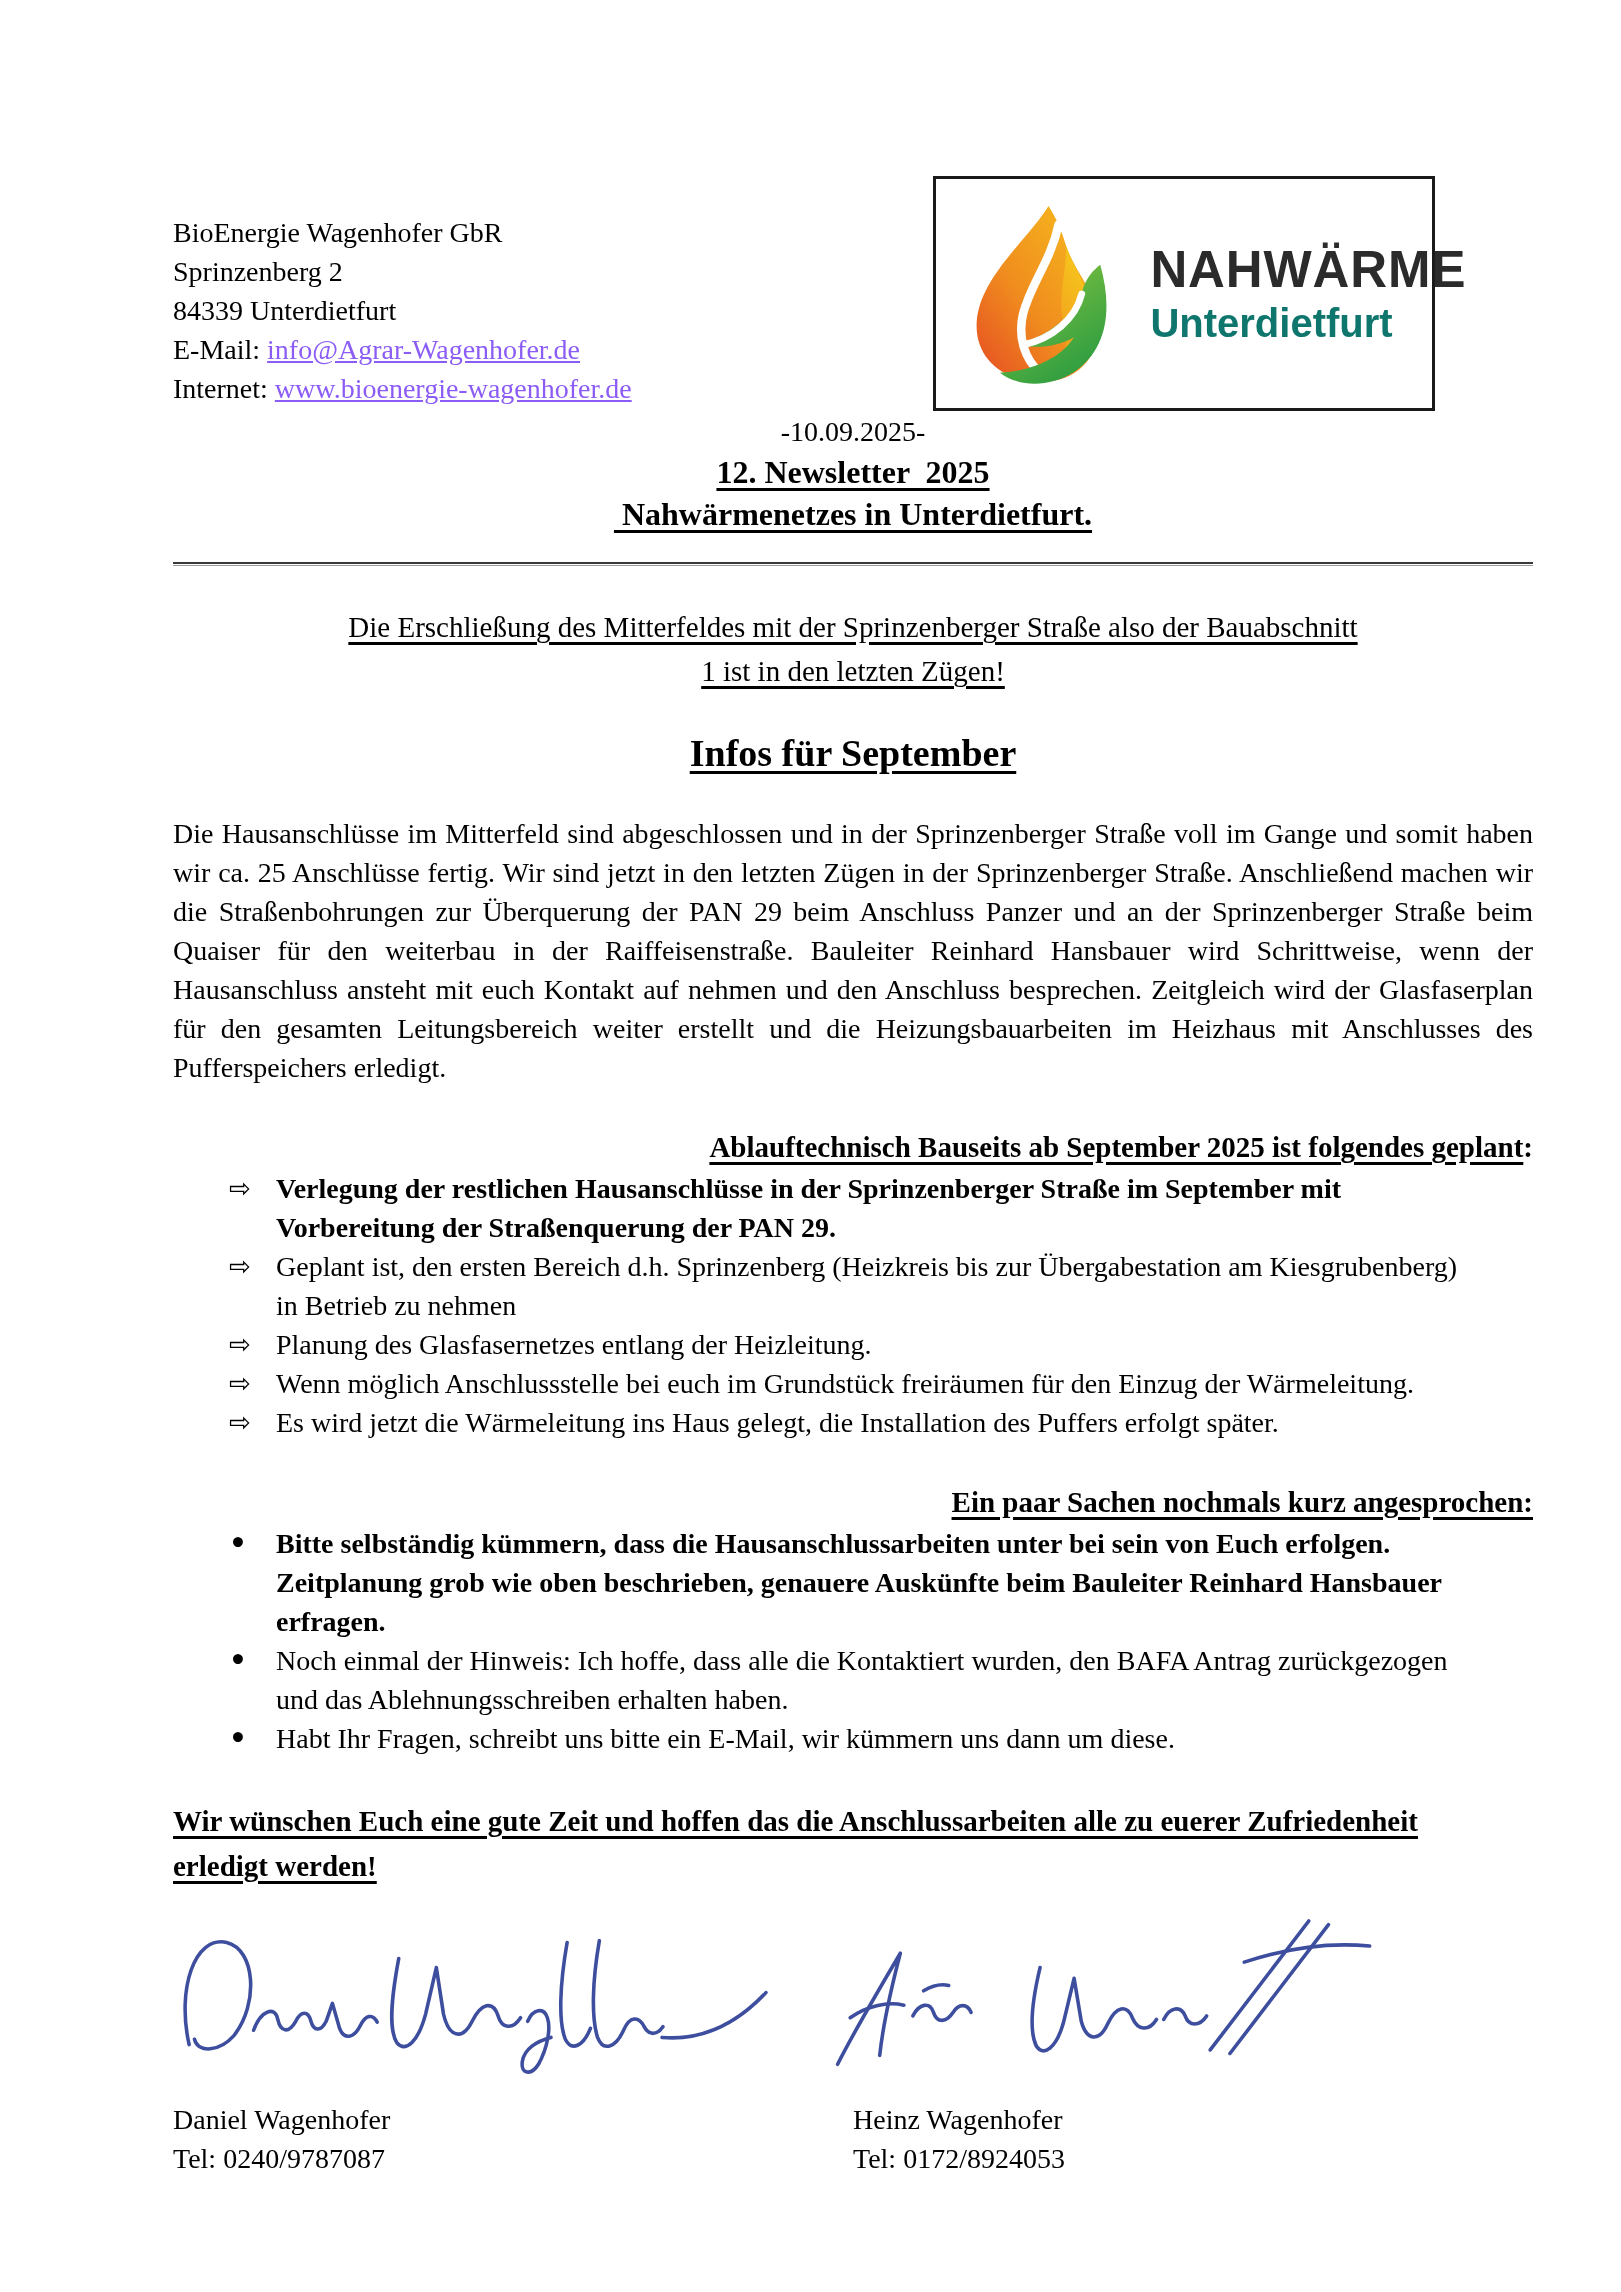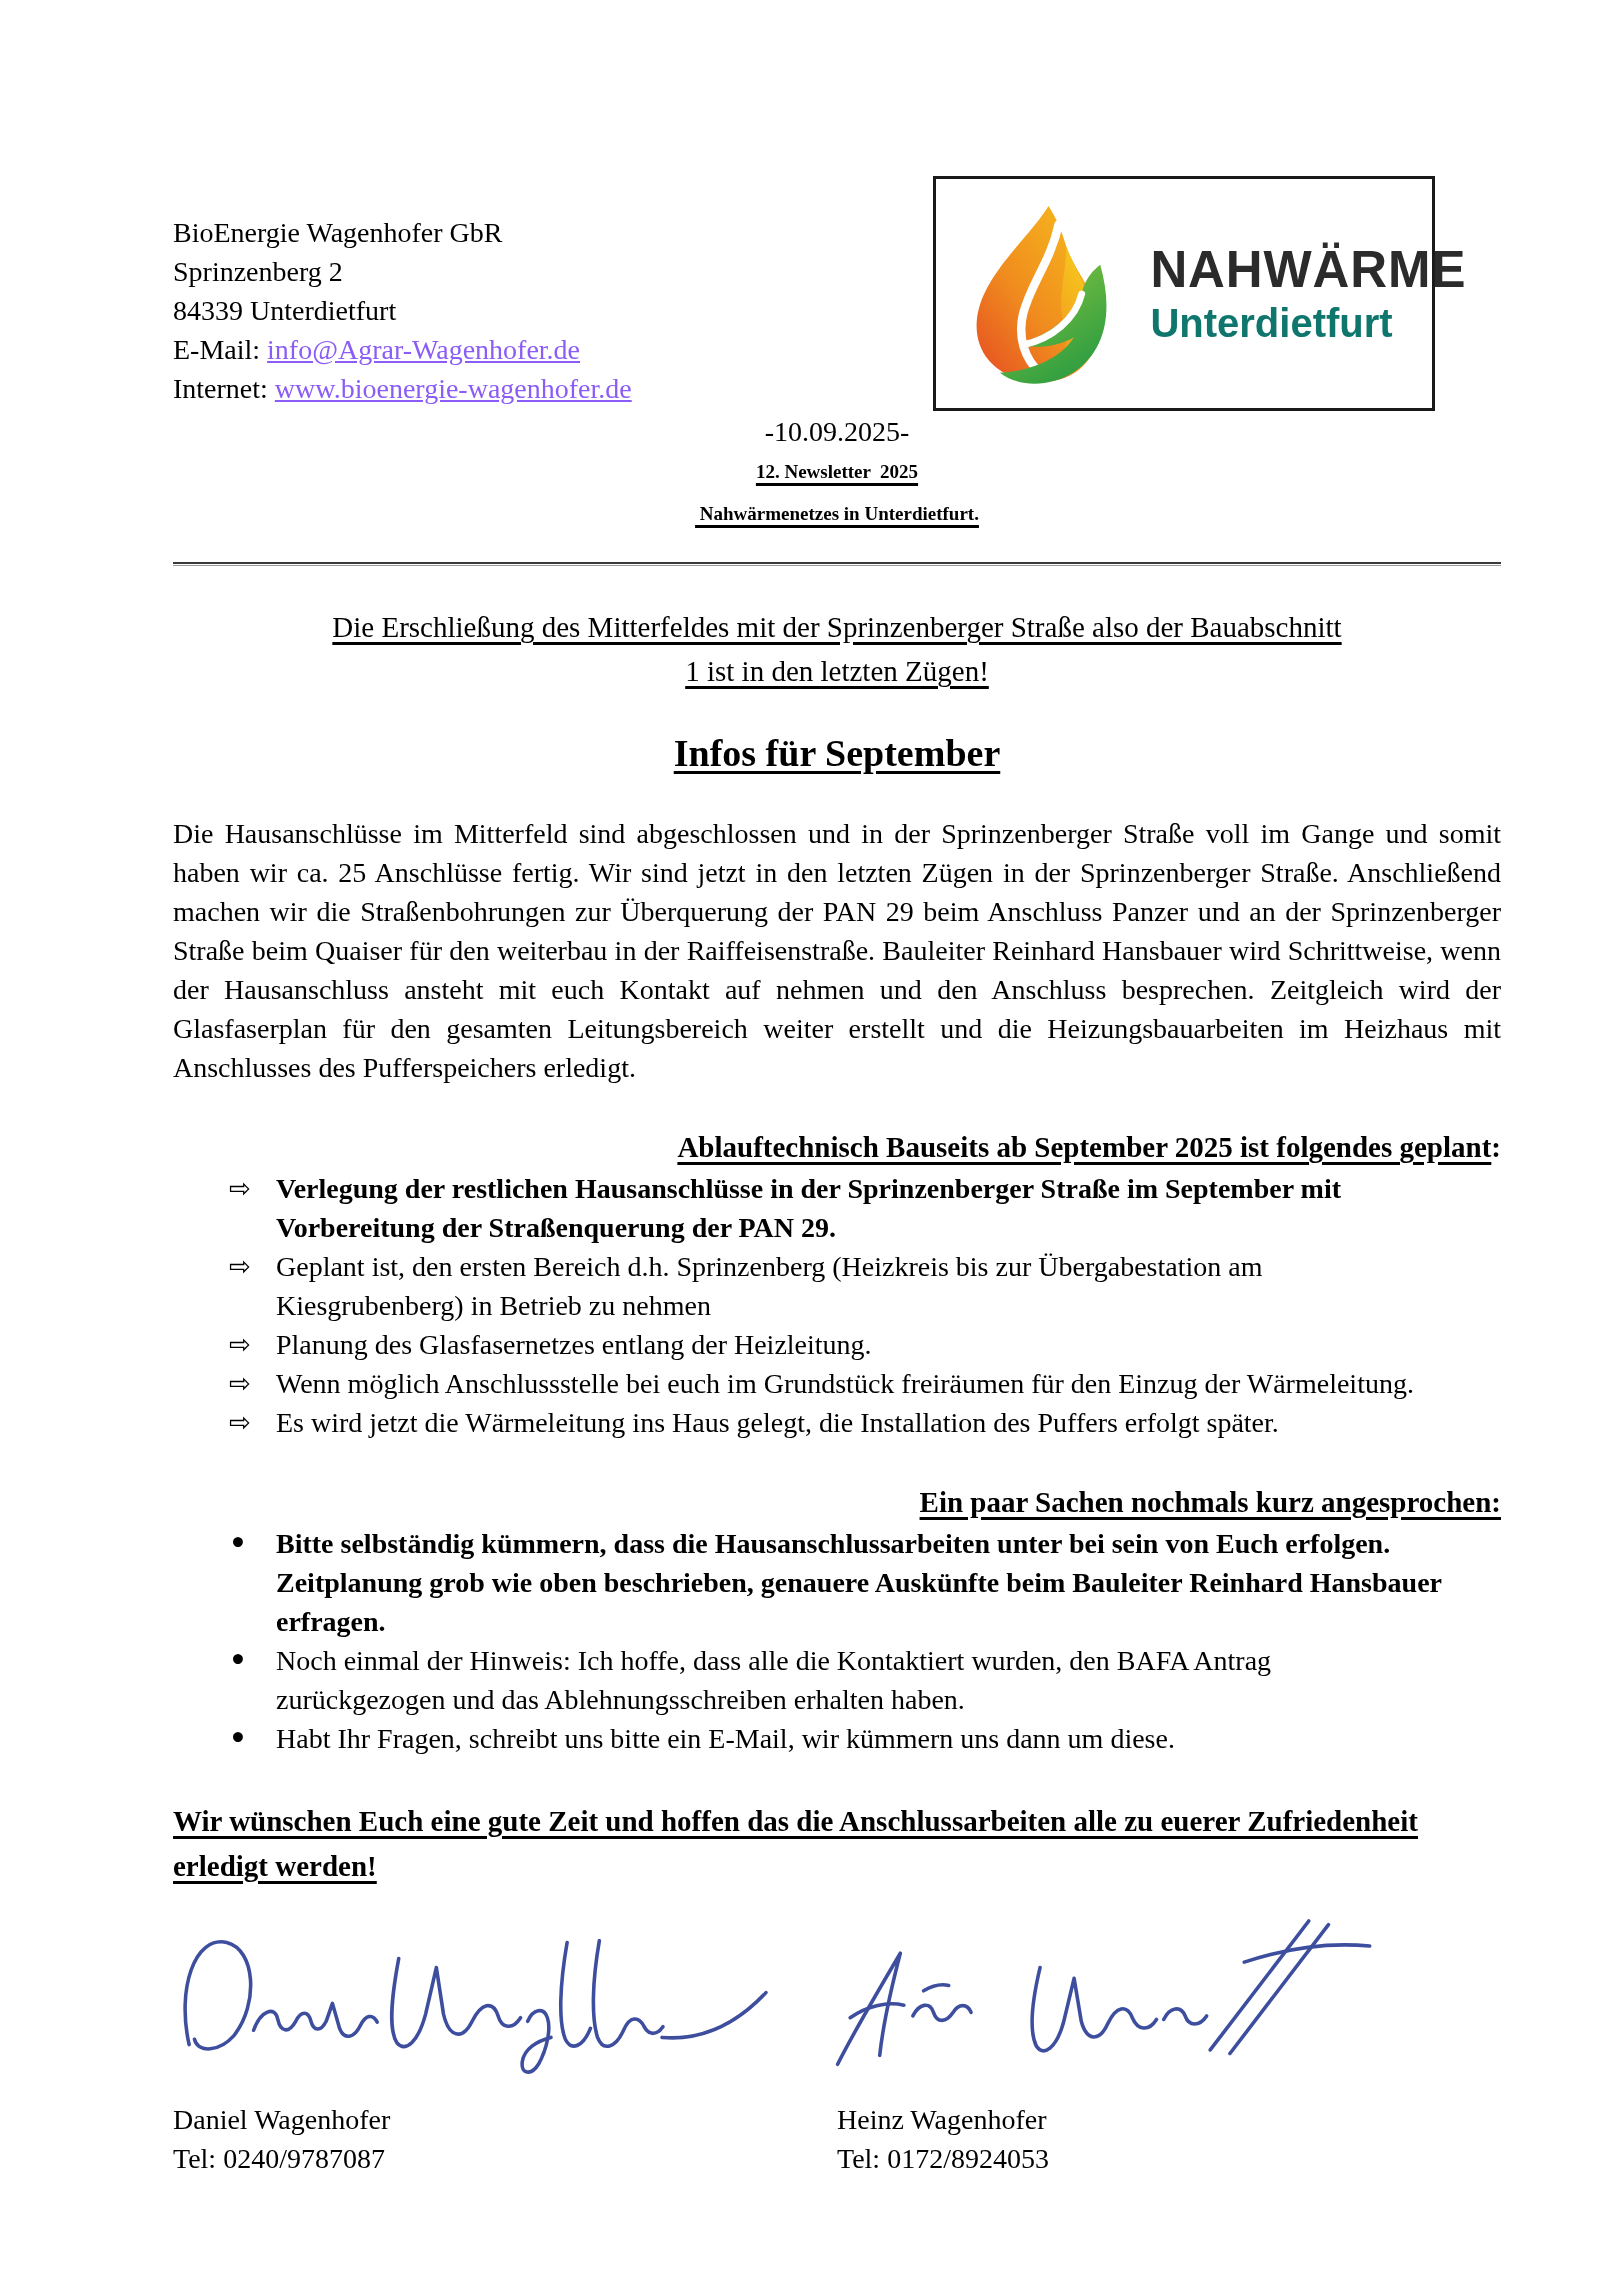--- a/index.html
+++ b/index.html
@@ -4,21 +4,21 @@
 <style>
   html,body{margin:0;padding:0;background:#ffffff;}
   .page{
     position:relative;
     width:1621px;height:2293px;
     background:#ffffff;
     font-family:"Liberation Serif","DejaVu Serif",serif;
     color:#000;
     overflow:hidden;
     box-sizing:border-box;
-    padding:213px 120px 0 173px;
+    padding:213px 88px 0 173px;
     font-size:28px;
     line-height:39px;
   }
   
   .sender{width:681px;}
   .sender div{white-space:nowrap;}
   a.doclink{color:#8b5cf6;text-decoration:underline;cursor:pointer;}
   .logo-box{
     position:absolute;top:176px;left:933px;
     width:502px;height:235px;
@@ -26,21 +26,21 @@
     background:#fff;
     box-sizing:border-box;
     display:flex;align-items:center;
   }
   .logo-icon{width:193px;height:202px;margin-left:16px;flex:none;}
   .logo-text{margin-left:5.4px;line-height:1.05;font-family:"Liberation Sans","DejaVu Sans",sans-serif;}
   .logo-title{font-size:51px;font-weight:bold;color:#2b2b2b;letter-spacing:0.9px;}
   .logo-sub{font-size:40px;font-weight:600;color:#0f766e;margin-top:5.4px;}
   
   .date-line{text-align:center;margin-top:3.6px;white-space:pre;}
-  .doc-title{text-align:center;font-weight:bold;font-size:19px;line-height:42px;white-space:pre;}
+  .doc-title{text-align:center;font-weight:bold;font-size:32px;line-height:42px;white-space:pre;}
   .u2{text-decoration:underline;text-decoration-thickness:2.7px;text-underline-offset:5.4px;}
   .rule{
     margin-top:27px;height:1.8px;
     border-top:2.7px solid #3a3a3a;border-bottom:1.8px solid #9a9a9a;
   }
   
   .greeting{margin-top:29px;}
   .headline{text-align:center;font-weight:normal;font-size:29px;line-height:44px;margin-top:39px;}
   .subheadline{text-align:center;font-weight:bold;font-size:38px;margin-top:41px;}
   .para{margin-top:41px;text-align:justify;}

